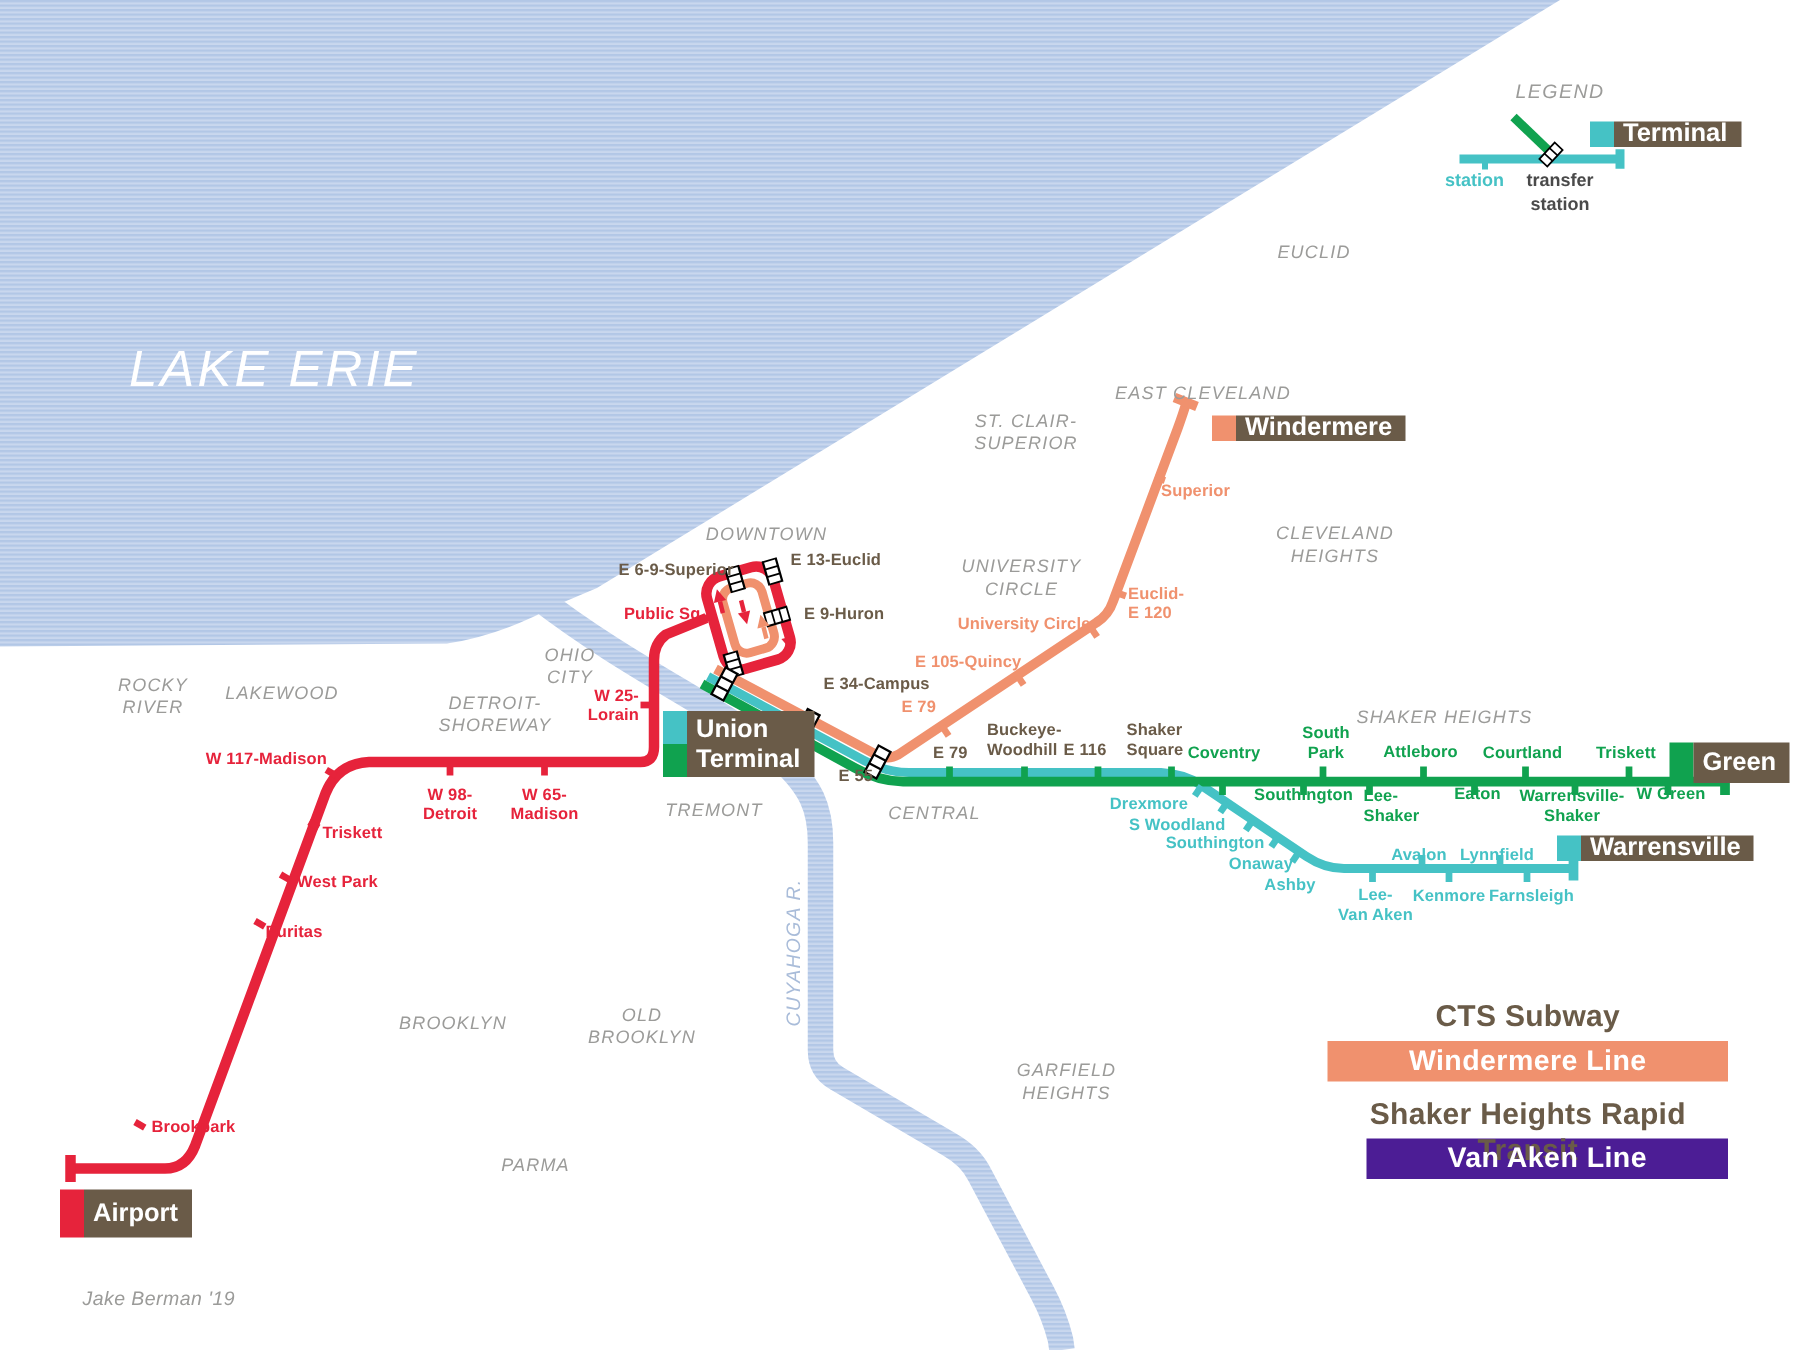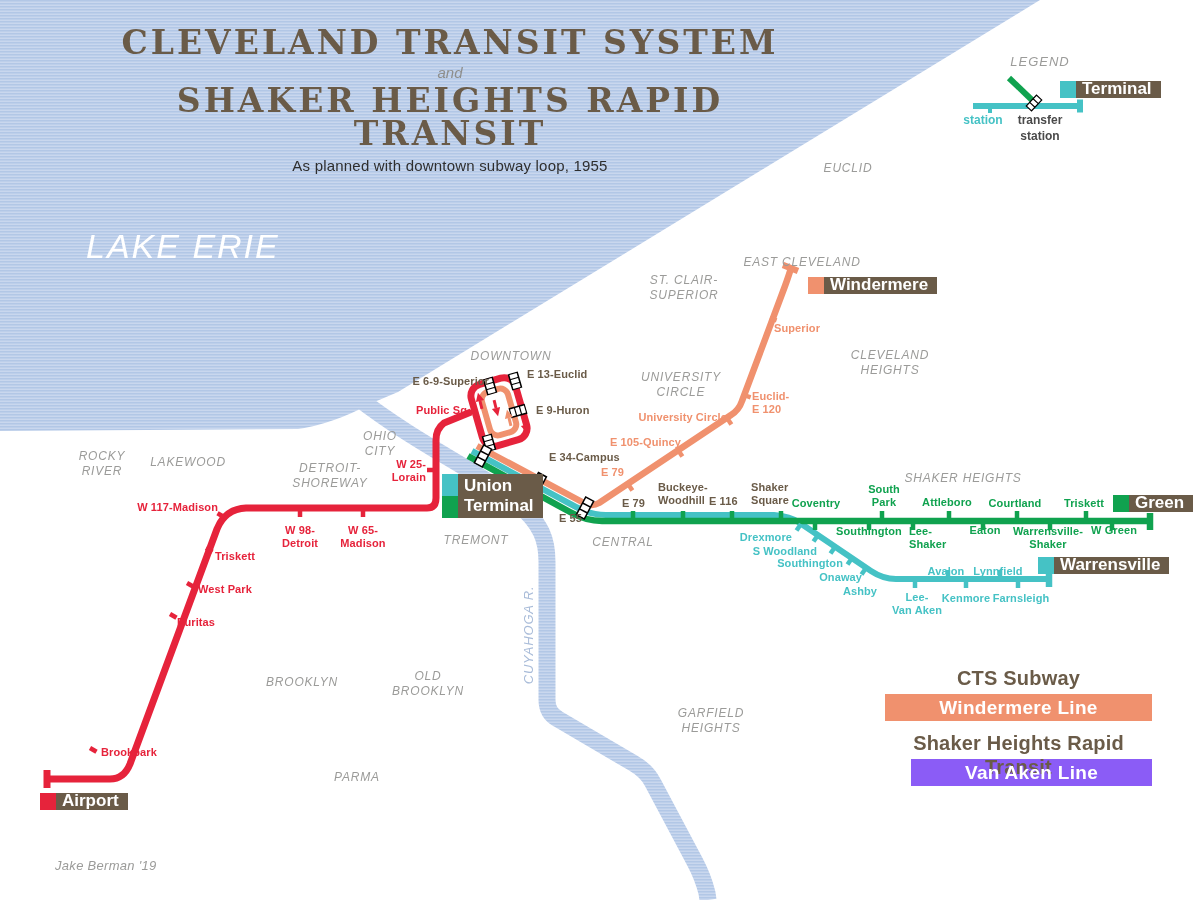--- a/index.html
+++ b/index.html
@@ -156,26 +156,20 @@
 
     <g fill="none">
       <path class="c-green" stroke-width="6" d="M1009,78 L1033,101"></path>
       <path class="c-teal" stroke-width="6" d="M973,106 L1080,106"></path>
       <line class="c-teal" x1="1080" y1="99.5" x2="1080" y2="112.5" stroke-width="6"></line>
       <line class="c-teal" x1="990" y1="106" x2="990" y2="113" stroke-width="4"></line>
       <use href="#tm" transform="translate(1034,103) rotate(43) scale(0.8,0.75)"></use>
     </g>
   </svg>
 
-  <div id="titleblock">
-    <div id="title1">CLEVELAND TRANSIT SYSTEM</div>
-    <div id="title-and">and</div>
-    <div id="title2">SHAKER HEIGHTS RAPID TRANSIT</div>
-    <div id="subtitle">As planned with downtown subway loop, 1955</div>
-  </div>
 
   <div class="lg-title" style="left:1040px;top:61px">LEGEND</div>
   <div class="lg-station" style="left:983px;top:120px">station</div>
   <div class="lg-transfer" style="left:1040px;top:113px">transfer
 station</div>
 
   <div>
       <div class="lbl st al-right" style="left: 467px; top: 410px; color: rgb(230, 35, 59);">Public Sq</div>
       <div class="lbl st al-right" style="left: 426px; top: 471px; color: rgb(230, 35, 59);">W 25-
 Lorain</div>
@@ -223,21 +217,21 @@
       <div class="lbl st al-right" style="left: 843px; top: 563px; color: rgb(69, 194, 197);">Southington</div>
       <div class="lbl st al-right" style="left: 862px; top: 577px; color: rgb(69, 194, 197);">Onaway</div>
       <div class="lbl st al-right" style="left: 877px; top: 591px; color: rgb(69, 194, 197);">Ashby</div>
       <div class="lbl st al-center" style="left: 917px; top: 604px; color: rgb(69, 194, 197);">Lee-
 Van Aken</div>
       <div class="lbl st al-center" style="left: 946px; top: 571px; color: rgb(69, 194, 197);">Avalon</div>
       <div class="lbl st al-center" style="left: 966px; top: 598px; color: rgb(69, 194, 197);">Kenmore</div>
       <div class="lbl st al-center" style="left: 998px; top: 571px; color: rgb(69, 194, 197);">Lynnfield</div>
       <div class="lbl st al-center" style="left: 1021px; top: 598px; color: rgb(69, 194, 197);">Farnsleigh</div>
       <div class="lbl area lake al-left" style="left: 86px; top: 247px;">LAKE ERIE</div>
-      <div class="lbl area  al-center" style="left: 848px; top: 168px;">EUCLID</div>
+      <div class="lbl area  al-center" style="left: 876px; top: 168px;">EUCLID</div>
       <div class="lbl area  al-center" style="left: 802px; top: 262px;">EAST CLEVELAND</div>
       <div class="lbl area  al-center" style="left: 684px; top: 288px;">ST. CLAIR-
 SUPERIOR</div>
       <div class="lbl area  al-center" style="left: 890px; top: 363px;">CLEVELAND
 HEIGHTS</div>
       <div class="lbl area  al-center" style="left: 681px; top: 385px;">UNIVERSITY
 CIRCLE</div>
       <div class="lbl area  al-center" style="left: 511px; top: 356px;">DOWNTOWN</div>
       <div class="lbl area  al-center" style="left: 380px; top: 444px;">OHIO
 CITY</div>
@@ -270,40 +264,40 @@
         <div class="tlabel">Windermere</div>
       </div>
       <div class="term" style="left: 442px; top: 474px; height: 44px;">
         <div class="sqcol">
           <div class="sq" style="background: rgb(69, 194, 197);"></div>
           <div class="sq" style="background: rgb(16, 162, 79);"></div>
         </div>
         <div class="tlabel">Union
 Terminal</div>
       </div>
-      <div class="term" style="left: 1113px; top: 495px; height: 17px;">
+      <div class="term" style="left: 1113px; top: 495px; height: 27px;">
         <div class="sqcol">
           <div class="sq" style="background: rgb(16, 162, 79);"></div>
         </div>
         <div class="tlabel">Green</div>
       </div>
       <div class="term" style="left: 1038px; top: 557px; height: 17px;">
         <div class="sqcol">
           <div class="sq" style="background: rgb(69, 194, 197);"></div>
         </div>
         <div class="tlabel">Warrensville</div>
       </div>
-      <div class="term" style="left: 40px; top: 793px; height: 17px;">
+      <div class="term" style="left: 40px; top: 793px; height: 32px;">
         <div class="sqcol">
           <div class="sq" style="background: rgb(230, 35, 59);"></div>
         </div>
         <div class="tlabel">Airport</div>
       </div>
     </div>
 
   <div id="linelegend">
       <div class="ll-h">CTS Subway</div>
       <div class="ll-bar" style="background: rgb(240, 145, 110);">Windermere Line</div>
       <div class="ll-h">Shaker Heights Rapid Transit</div>
-      <div class="ll-bar" style="background: #8b5cf6; margin-left: 26px;">Van Aken Line</div>
+      <div class="ll-bar" style="background: #4c1d95; margin-left: 26px;">Van Aken Line</div>
     </div>
 
 </div>
 
 </body></html>

